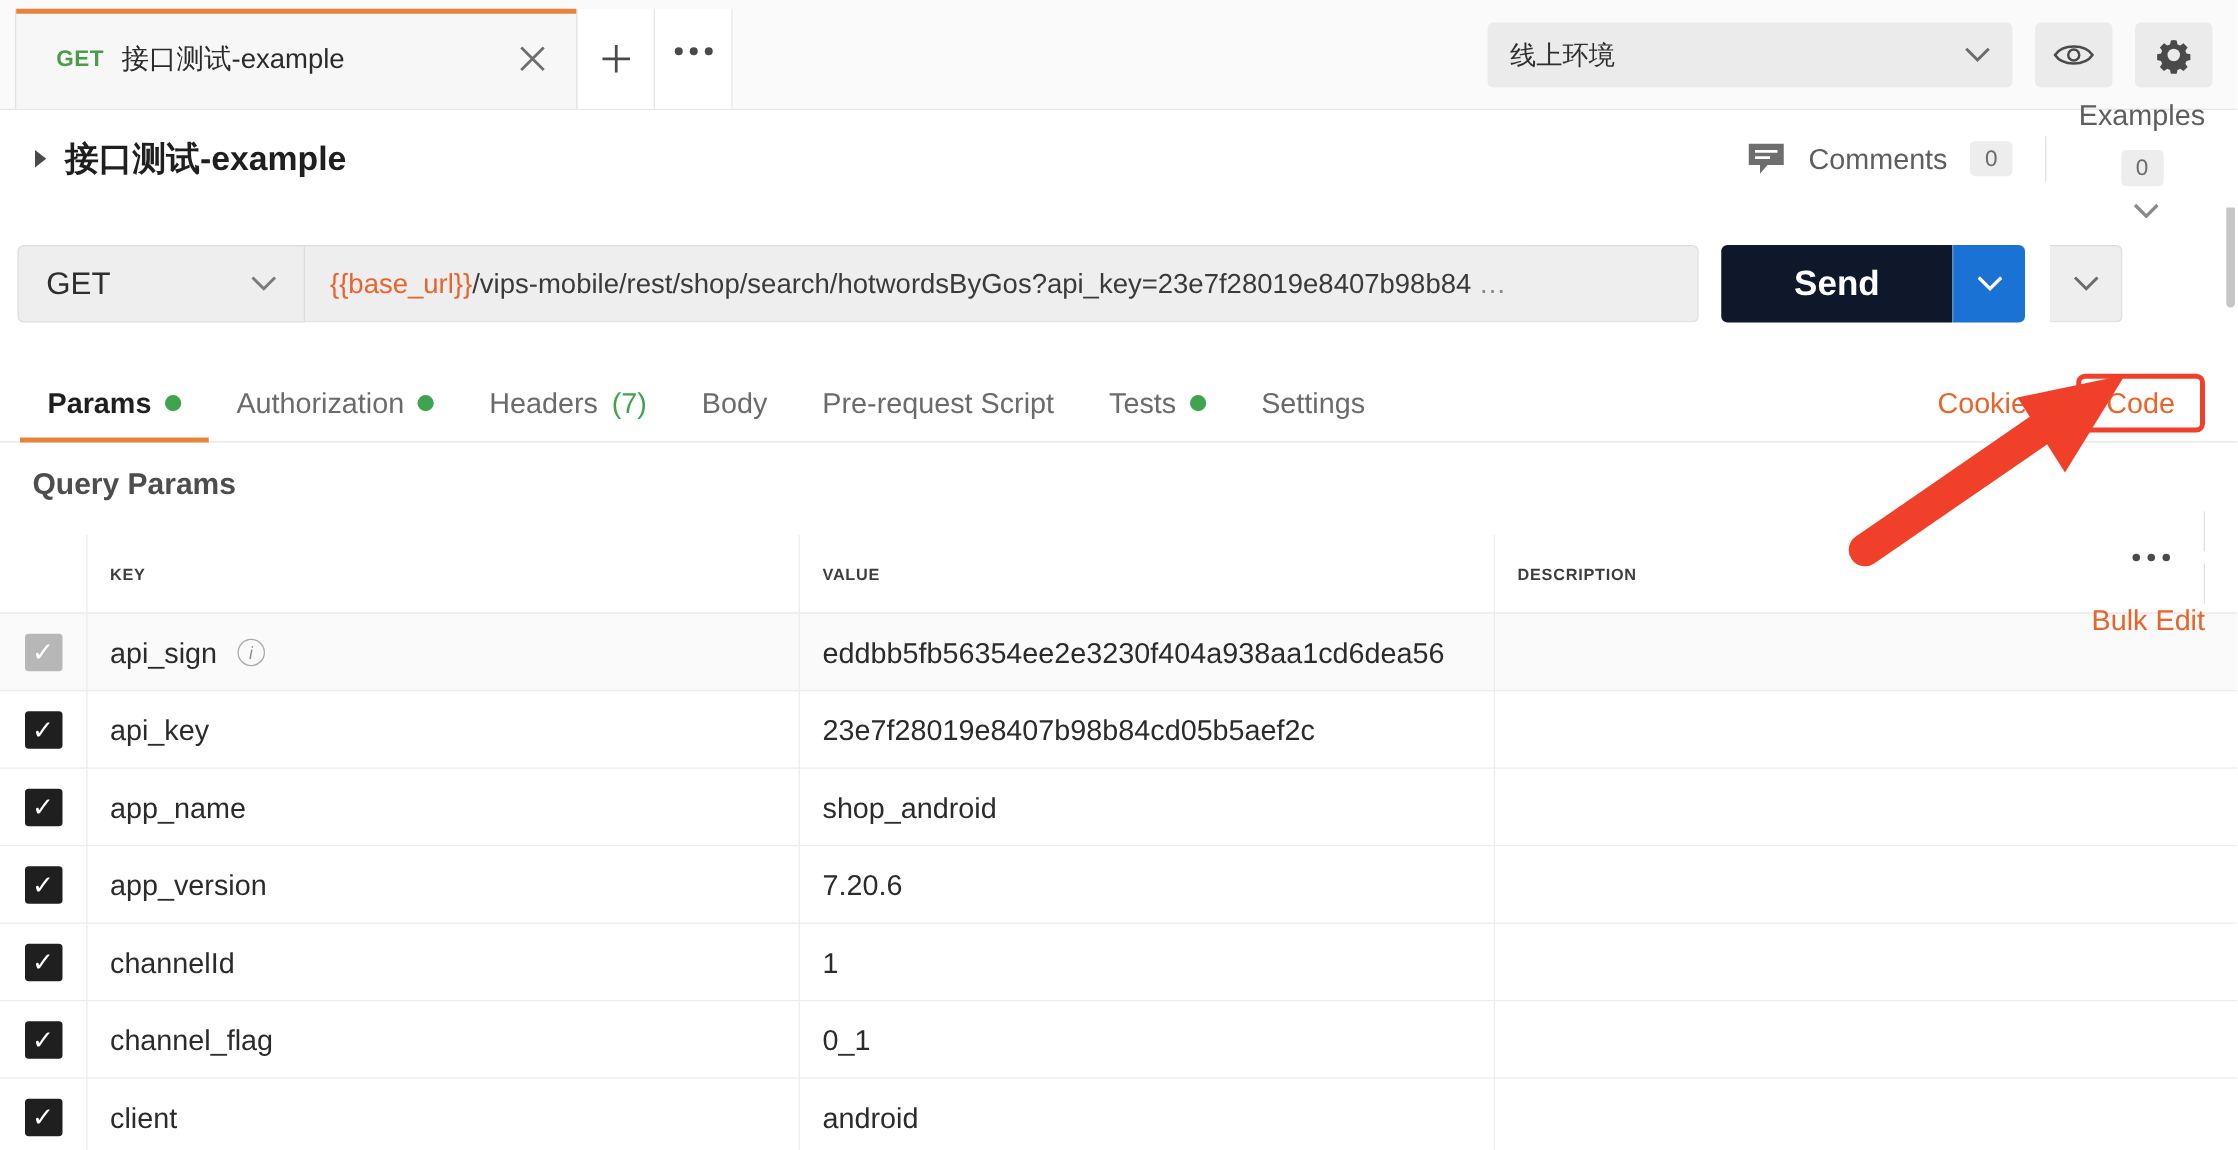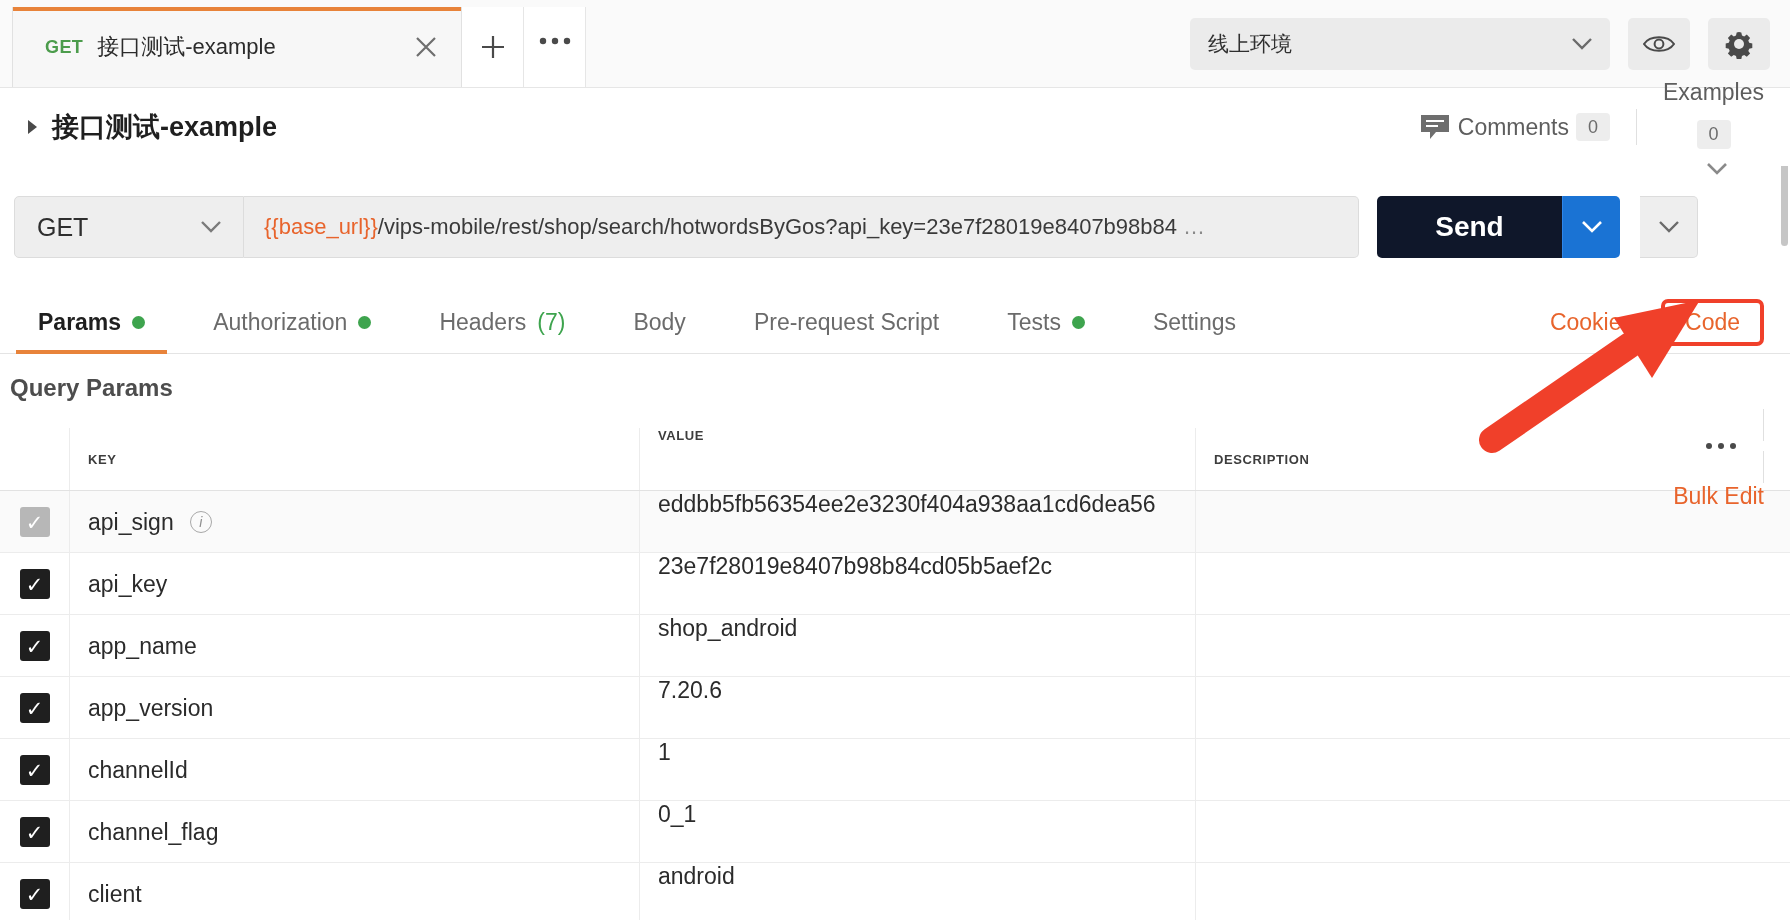--- a/index.html
+++ b/index.html
@@ -69,21 +69,21 @@
 
   
   .titlerow {
     position: absolute; left: 0; top: 88px; width: 1790px; height: 78px;
     display: flex; align-items: center; padding: 0 26px;
     background: #fff;
   }
   .collapse-arrow { color: #4a4a4a; font-size: 14px; margin-right: 12px; }
   .req-name { font-size: 27px; font-weight: bold; color: #1f1f1f; }
   .title-right { margin-left: auto; display: flex; align-items: center; }
-  .cmt-group { display: flex; align-items: center; gap: 7px; padding-right: 26px; }
+  .cmt-group { display: flex; align-items: center; gap: 18px; padding-right: 26px; }
   .cmt-label, .ex-label { font-size: 23px; color: #5e5e5e; }
   .count-pill {
     background: #ededed; color: #6d6d6d; font-size: 18px;
     border-radius: 4px; padding: 3px 12px; line-height: 1.25;
   }
   .vdivider { width: 1px; height: 36px; background: #e0e0e0; }
   .ex-group { display: flex; align-items: center; gap: 14px; padding-left: 26px; flex-direction: column; }
   .ex-caret { color: #8a8a8a; margin-left: 6px; }
 
   
@@ -128,21 +128,20 @@
     width: 58px; background: #eeeeee; border: 1px solid #dcdcdc;
     border-left: none; border-radius: 0 5px 5px 0;
     display: flex; align-items: center; justify-content: center; color: #6b6b6b;
   }
 
   
   .sectiontabs {
     position: absolute; left: 0; top: 292px; width: 1790px; height: 62px;
     border-bottom: 1px solid #e4e4e4; display: flex; align-items: center;
     padding-left: 16px;
-    gap: 24px;
   }
   .sect-tab {
     position: relative; height: 62px; display: flex; align-items: center;
     gap: 11px; padding: 0 22px; font-size: 23px; color: #6b6b6b;
     white-space: nowrap;
   }
   .sect-tab.active { color: #1f1f1f; font-weight: bold; }
   .sect-tab.active::after {
     content: ""; position: absolute; left: 0; right: 0; bottom: 0;
     height: 4px; background: #e8833a;
@@ -153,30 +152,30 @@
   .cookies-link { font-size: 23px; color: #e8642c; padding: 0 22px; }
   .code-link {
     font-size: 23px; color: #e8642c; padding: 6px 20px;
   }
   .code-hl {
     border: 4px solid #f0402a; border-radius: 7px; margin-left: 6px;
   }
 
   
   .qp-title {
-    position: absolute; left: 10px; top: 374px;
+    position: absolute; left: 26px; top: 374px;
     font-size: 24px; font-weight: bold; color: #4d4d4d;
   }
 
   .table { position: absolute; left: 0; top: 428px; width: 1790px; }
   .trow { display: flex; align-items: stretch; border-bottom: 1px solid #ececec; }
   .thead { border-bottom: 1px solid #e2e2e2; }
   .c-check { width: 70px; border-right: 1px solid #ececec; display: flex; align-items: center; justify-content: center; }
   .c-key   { width: 570px; border-right: 1px solid #ececec; display: flex; align-items: center; padding-left: 18px; gap: 16px; }
-  .c-val   { width: 556px; border-right: 1px solid #ececec; display: flex; align-items: flex-start; padding-left: 18px; overflow: hidden; }
+  .c-val   { width: 556px; border-right: 1px solid #ececec; display: flex; align-items: center; padding-left: 18px; overflow: hidden; }
   .c-desc  { flex: 1 1 auto; display: flex; align-items: center; padding-left: 18px; }
   .thead .c-check, .thead .c-key, .thead .c-val, .thead .c-desc { height: 62px; }
   .th { font-size: 13px; font-weight: bold; color: #3d3d3d; letter-spacing: .6px; }
   .tbody-row { height: 62px; }
   .tbody-row .c-check, .tbody-row .c-key, .tbody-row .c-val, .tbody-row .c-desc { height: 62px; }
   .row-muted { background: #fafafa; }
   .cellkey { font-size: 23px; color: #2b2b2b; white-space: nowrap; }
   .cellval { font-size: 23px; color: #2b2b2b; white-space: nowrap; }
   .chk {
     width: 30px; height: 30px; border-radius: 3px; background: #1f1f1f;

